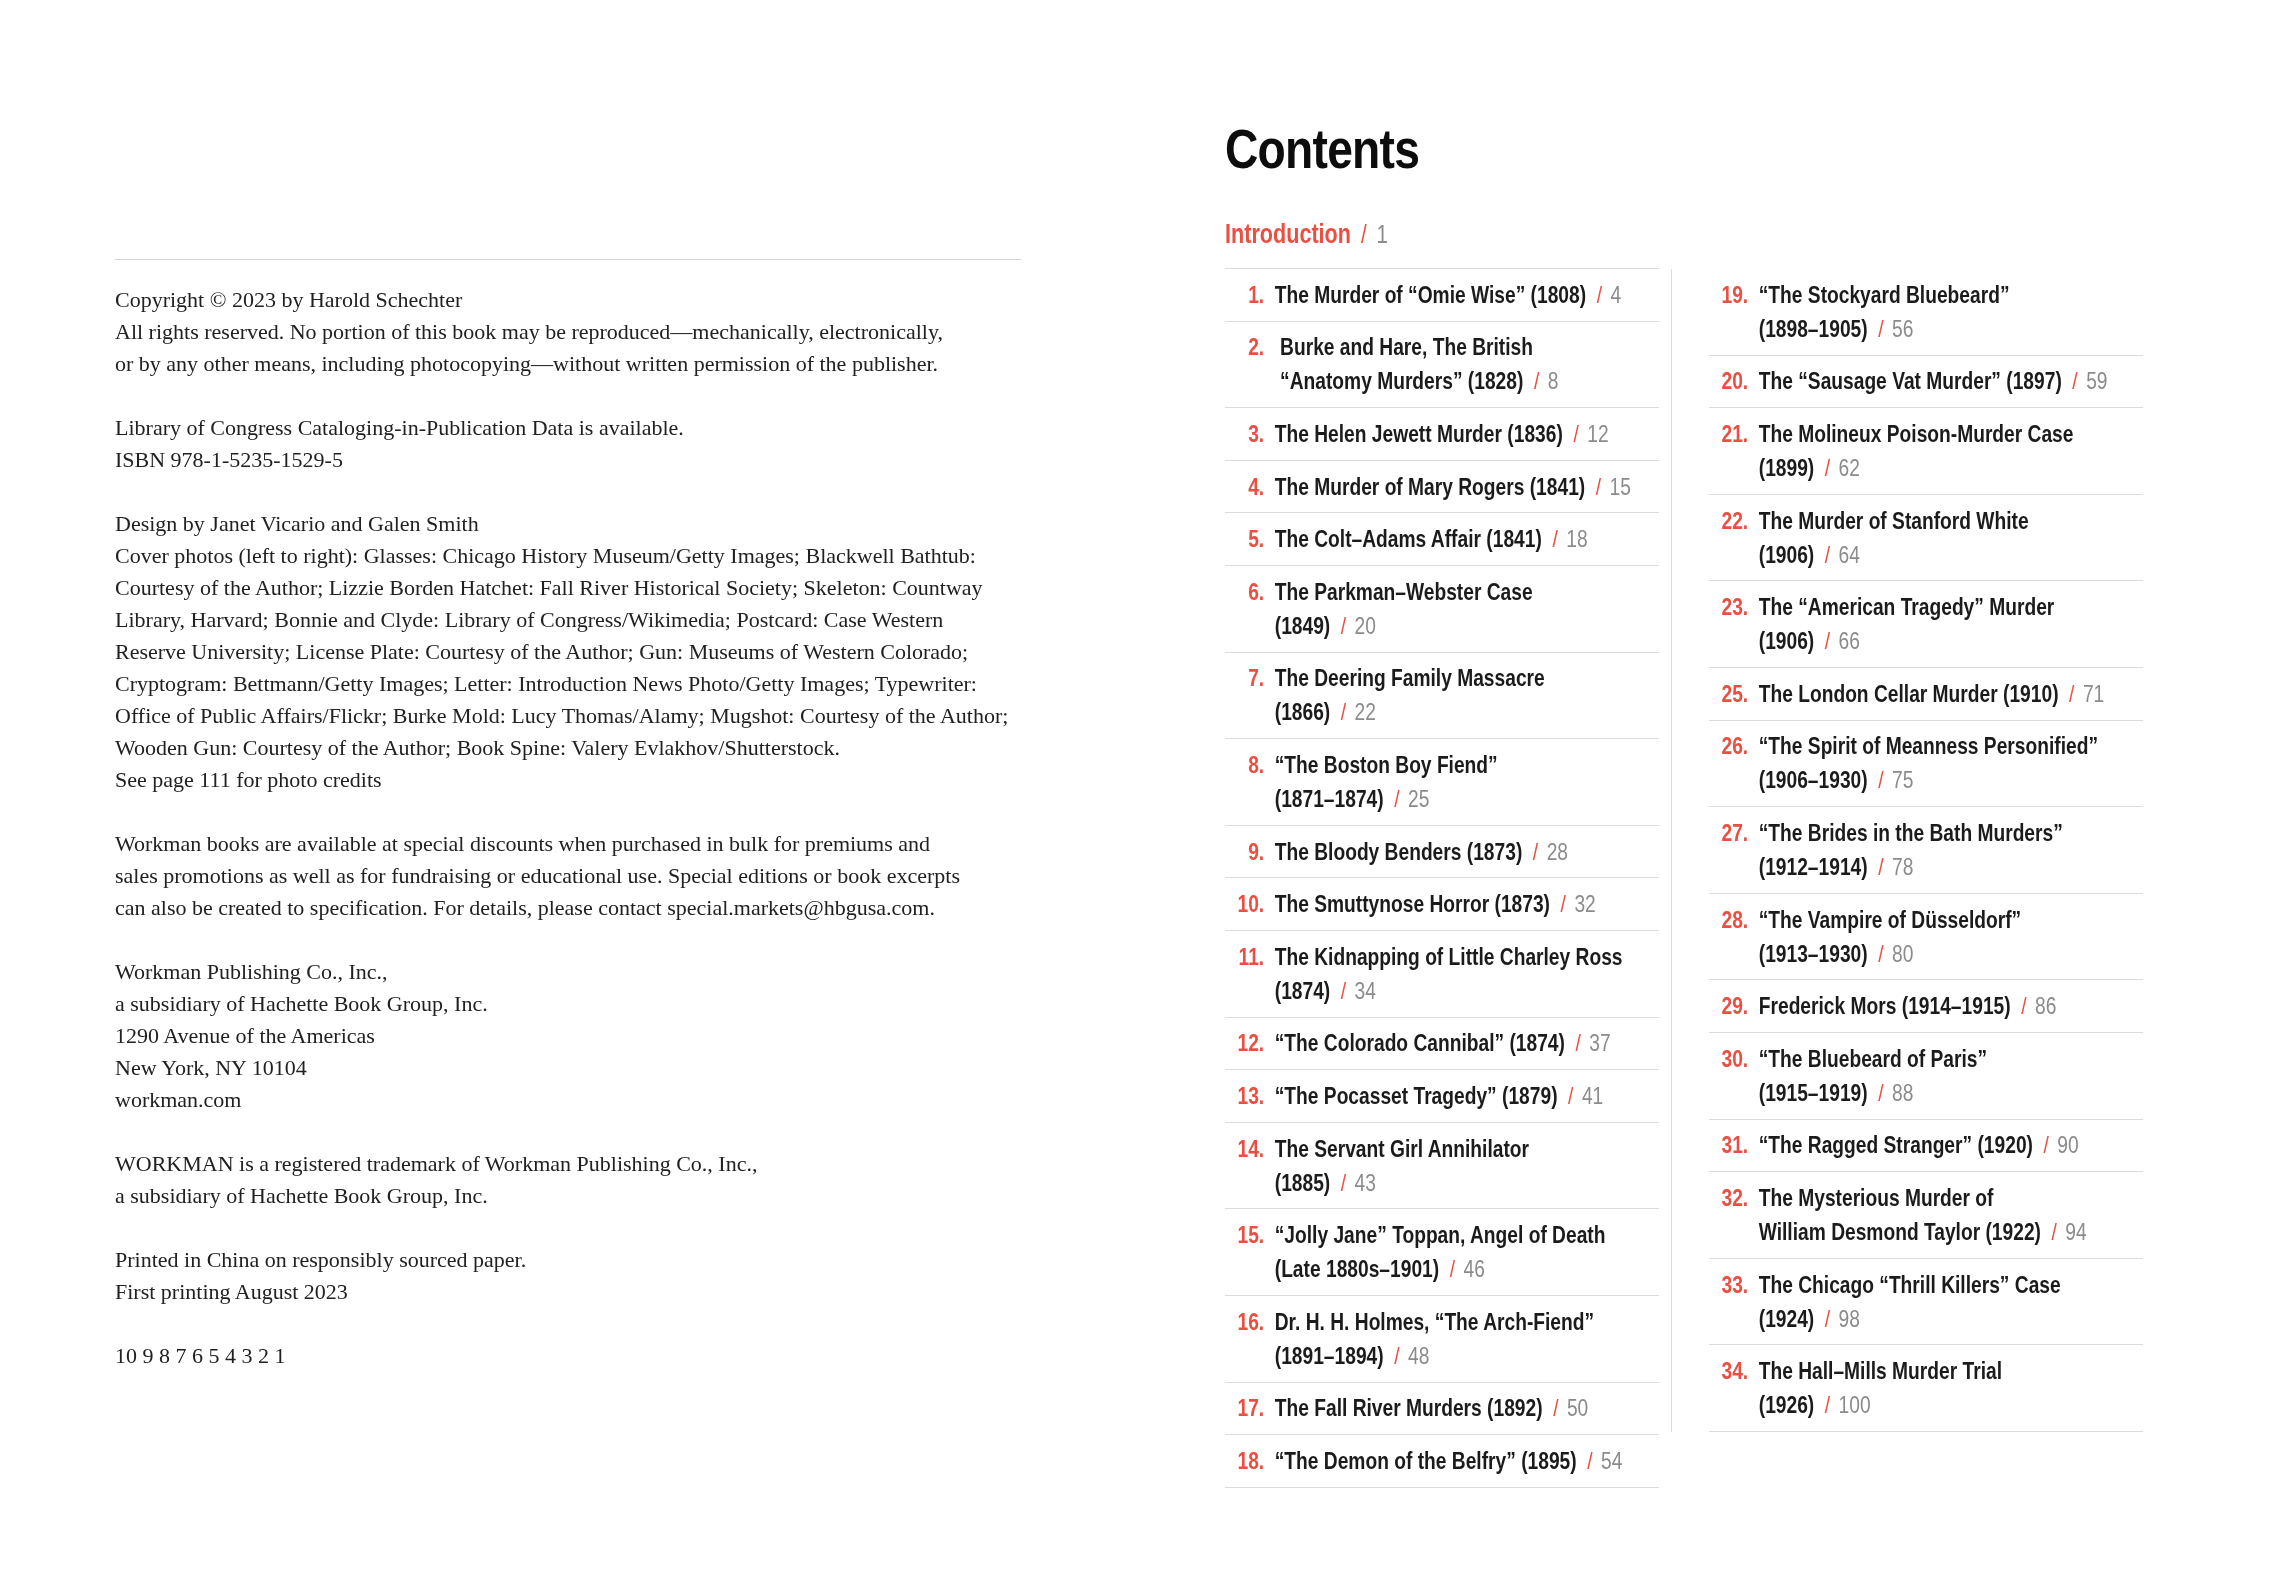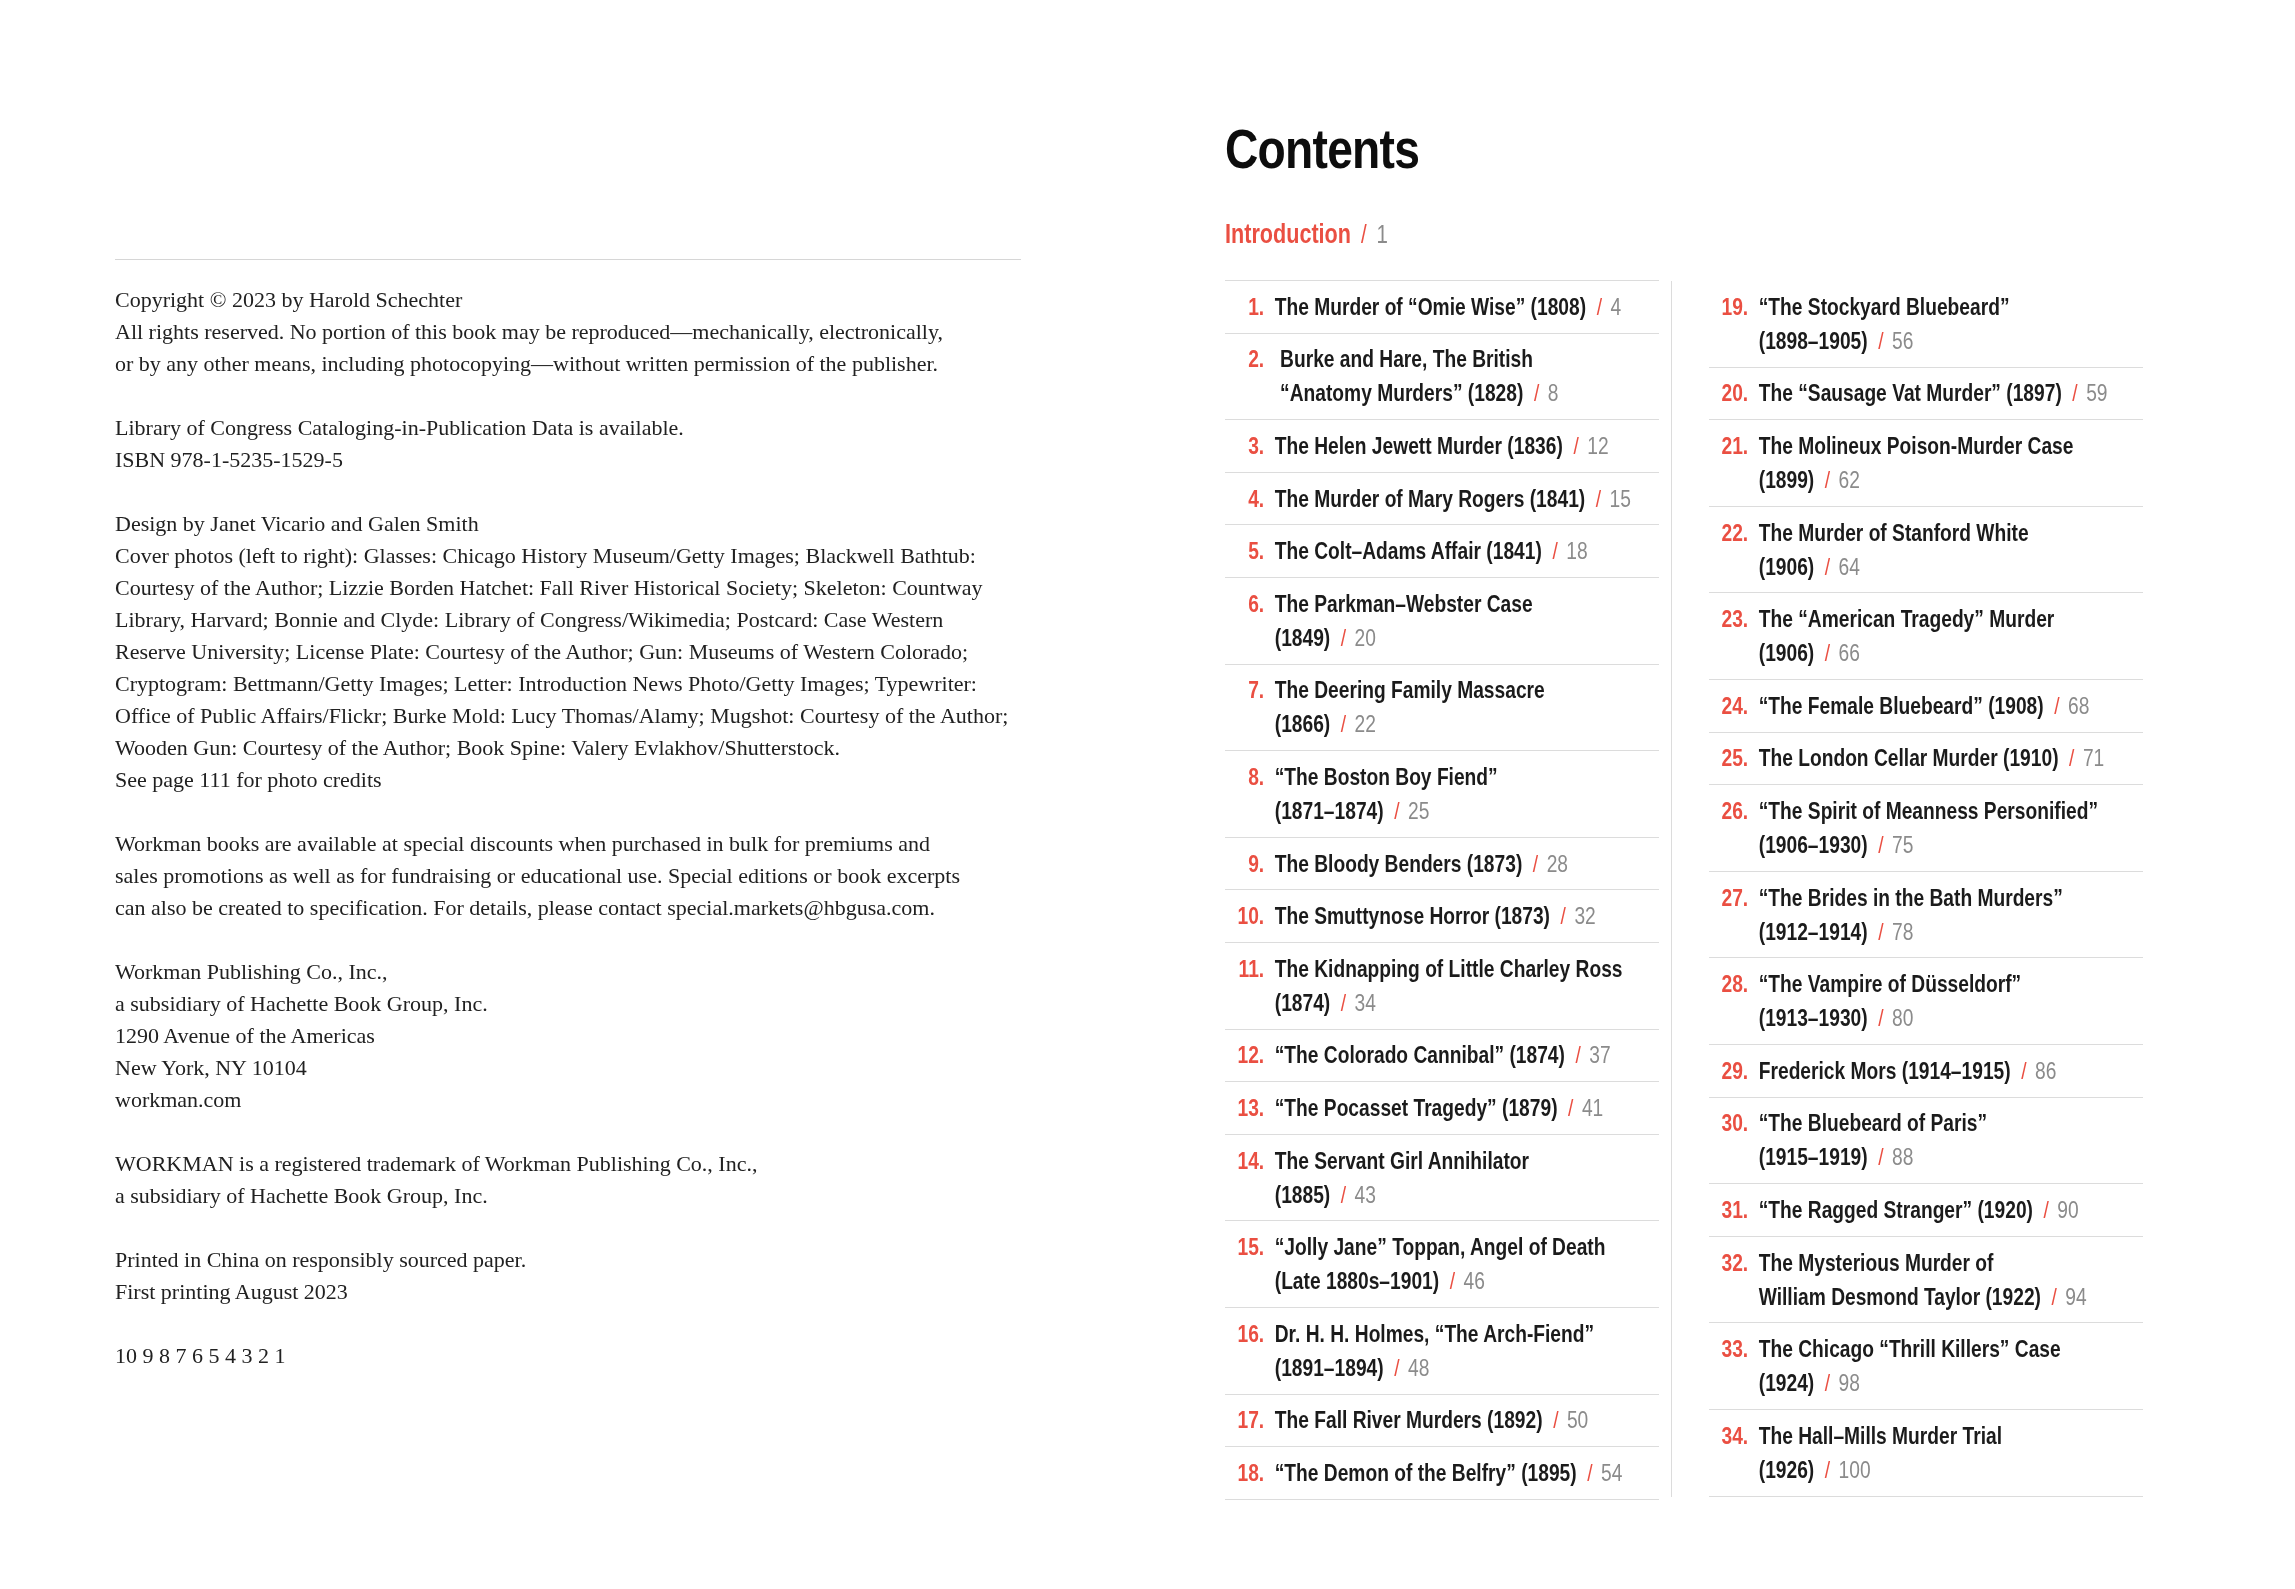--- a/index.html
+++ b/index.html
@@ -15,21 +15,21 @@
     margin-top:24px;
     font-family:"Liberation Serif","DejaVu Serif",serif;
     font-size:22px;line-height:32px;color:var(--ink);
   }
   .para{margin:0 0 32px 0;}
   .pline{display:block;white-space:pre;}
   
   .page-right{position:absolute;left:1225px;top:122px;width:918px;}
   .contents-title{margin:0;line-height:55px;height:55px;font-size:55px;font-weight:700;color:#0d0d0d;}
   .title-inner{display:inline-block;transform:scaleX(0.84);transform-origin:left top;letter-spacing:-0.9px;white-space:pre;}
-  .intro-row{margin-top:42px;width:434px;border-bottom:0.9px solid var(--rule);padding-bottom:30px;}
+  .intro-row{margin-top:42px;width:434px;border-bottom:0.9px solid var(--rule);padding-bottom:18px;}
   .intro-inner{display:flex;align-items:baseline;width:125%;transform:scaleX(0.8);transform-origin:left top;}
   .intro-label{font-size:27px;font-weight:700;color:var(--accent);white-space:pre;}
   .intro-slash{margin:0 12.4px;}
   .slash{color:var(--accent);font-weight:400;font-size:24px;font-style:normal;}
   .pagenum{color:var(--pagegray);font-weight:400;font-size:23px;white-space:pre;}
   .intro-row .slash{font-size:25.6px;}
   .intro-row .pagenum{font-size:25.6px;}
   .columns{display:flex;align-items:flex-start;}
   .col{width:434px;}
   .col-2{margin-left:12.4px;border-left:0.9px solid var(--rule);padding-left:37px;}
@@ -304,28 +304,20 @@
             <div class="row-inner">
               <span class="num">23.</span>
               <span class="entry">
                 <span class="line">The “American Tragedy” Murder</span>
                 <span class="line">(1906)<span class="slash">/</span><span class="pagenum">66</span></span>
               </span>
             </div>
           </div>
           <div class="toc-item">
             <div class="row-inner">
-              <span class="num">24.</span>
-              <span class="entry">
-                <span class="line">“The Female Bluebeard” (1908)<span class="slash">/</span><span class="pagenum">68</span></span>
-              </span>
-            </div>
-          </div>
-          <div class="toc-item">
-            <div class="row-inner">
               <span class="num">25.</span>
               <span class="entry">
                 <span class="line">The London Cellar Murder (1910)<span class="slash">/</span><span class="pagenum">71</span></span>
               </span>
             </div>
           </div>
           <div class="toc-item">
             <div class="row-inner">
               <span class="num">26.</span>
               <span class="entry">

